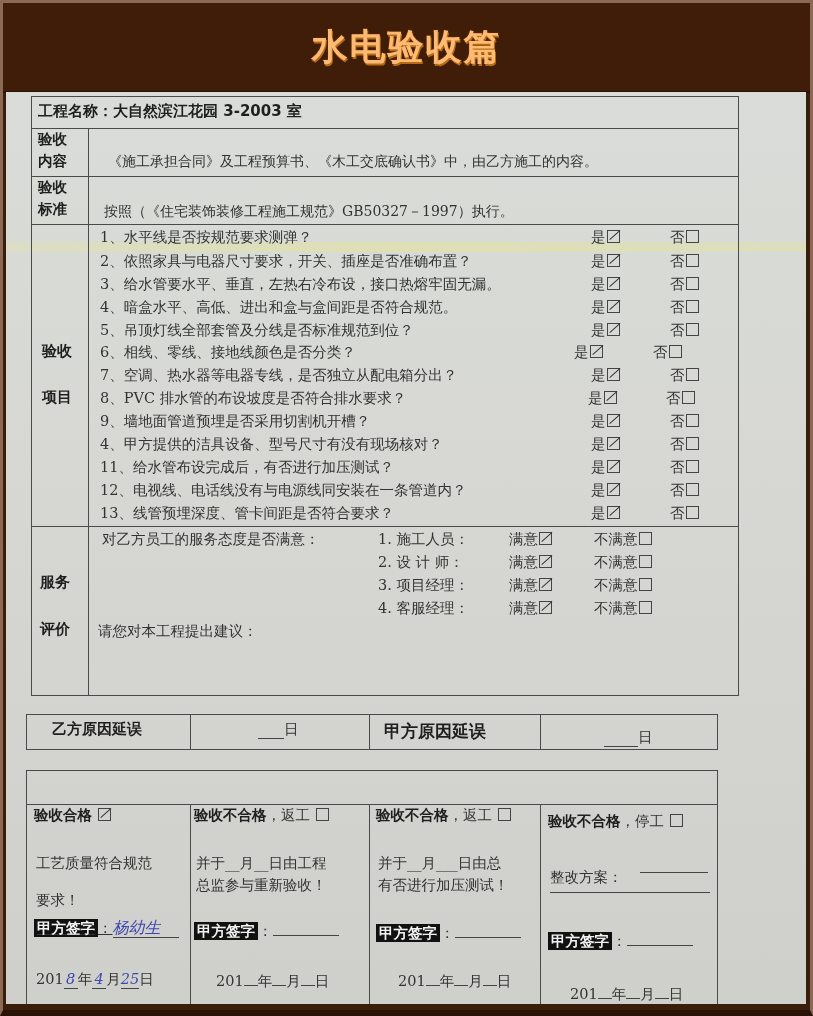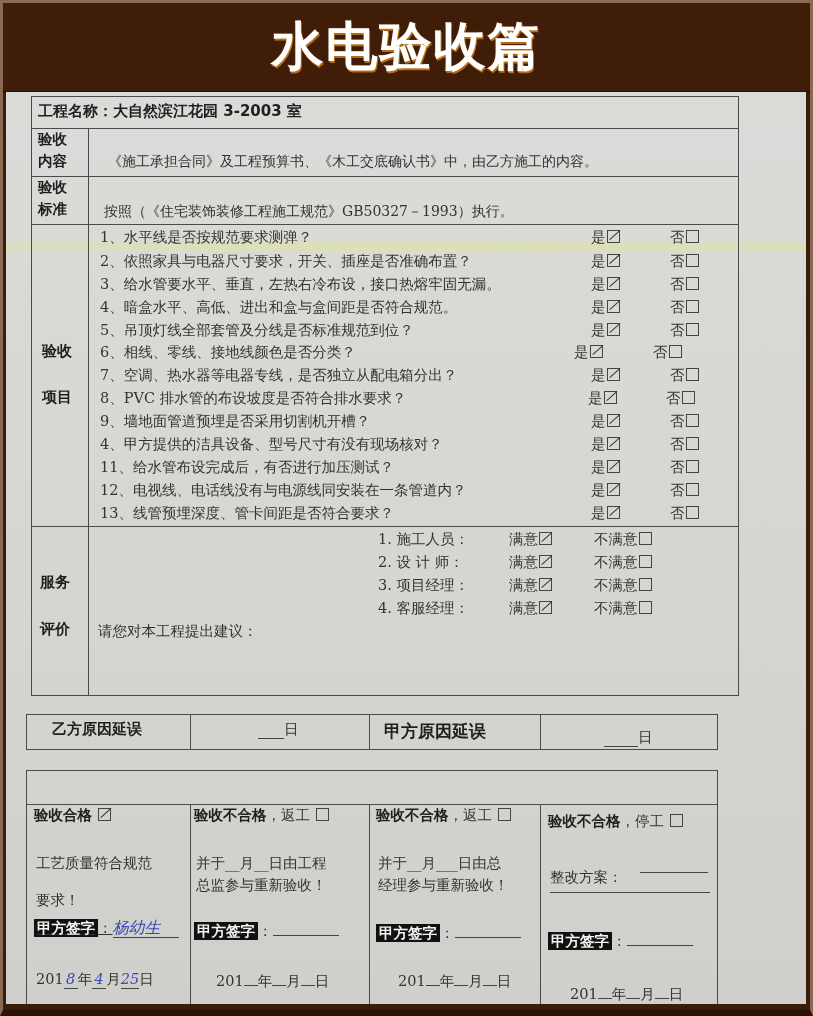--- a/index.html
+++ b/index.html
@@ -1,19 +1,19 @@
 <!DOCTYPE html>
 <html><head>
 <meta charset="utf-8">
 <style>
   html,body{margin:0;padding:0;}
   body{width:813px;height:1016px;overflow:hidden;background:#3b1d0c;font-family:"DejaVu Serif","Liberation Serif",serif;color:#2c2c2c;position:relative;}
   .frame{position:absolute;left:0;top:0;width:813px;height:1016px;box-sizing:border-box;border:3px solid #8a6a55;border-bottom:6px solid #2a1206;background:#3b1d0c;}
   .banner{position:absolute;left:3px;top:3px;width:807px;height:88px;background:#3f1d08;display:flex;align-items:center;justify-content:center;border-bottom:2px solid #2a1206;}
-  .banner-title{font-family:"DejaVu Sans","Liberation Sans",sans-serif;font-weight:bold;font-size:52px;letter-spacing:2px;color:#ffffff;text-shadow:1px 2px 0 #b66b10,0 0 2px #7a3d06;}
+  .banner-title{font-family:"DejaVu Sans","Liberation Sans",sans-serif;font-weight:bold;font-size:36px;letter-spacing:2px;color:#fdba74;text-shadow:1px 2px 0 #b66b10,0 0 2px #7a3d06;}
   .paper{position:absolute;left:6px;top:92px;width:800px;height:912px;background:linear-gradient(180deg,#d9dcd8 0%,#d7d8d3 40%,#cfd0cb 100%);overflow:hidden;}
   .yellow-streak{position:absolute;left:0;top:150px;width:800px;height:10px;background:linear-gradient(90deg,rgba(230,230,150,0.25),rgba(230,230,140,0.45),rgba(230,230,140,0.3));}
   .tbl{position:absolute;border:1.5px solid #4a4a4a;box-sizing:border-box;}
   .hline{position:absolute;height:0;border-top:1.3px solid #4a4a4a;}
   .vline{position:absolute;width:0;border-left:1.3px solid #4a4a4a;}
   .t{position:absolute;white-space:nowrap;font-size:14.5px;line-height:18px;color:#333;}
   .b{font-weight:bold;color:#1f1f1f;font-family:"DejaVu Sans","Liberation Sans",sans-serif;}
   .box{display:inline-block;width:11px;height:11px;border:1px solid #444;margin-left:1px;vertical-align:-1px;position:relative;}
   .box.checked::after{content:"";position:absolute;left:2px;top:-3px;width:14px;height:11px;border-left:0;border-bottom:1.4px solid #333;transform:rotate(-42deg);transform-origin:left bottom;}
   .hand{color:#3e46b0;font-family:"DejaVu Serif","Liberation Serif",serif;font-style:italic;}
@@ -39,32 +39,33 @@
   <div class="hline" style="left:25px;top:36px;width:708px;"></div>
   <div class="vline" style="left:82px;top:36px;height:568px;"></div>
 
   <div class="t b" style="left:32px;top:38px;">验收</div>
   <div class="t b" style="left:32px;top:60px;">内容</div>
   <div class="t" style="left:102px;top:60px;font-size:14px;">《施工承担合同》及工程预算书、《木工交底确认书》中，由乙方施工的内容。</div>
   <div class="hline" style="left:25px;top:84px;width:708px;"></div>
 
   <div class="t b" style="left:32px;top:86px;">验收</div>
   <div class="t b" style="left:32px;top:108px;">标准</div>
-  <div class="t" style="left:98px;top:110px;font-size:14px;">按照（《住宅装饰装修工程施工规范》GB50327－1993）执行。</div>
+  <div class="t" style="left:98px;top:110px;font-size:14px;">按照（《住宅装饰装修工程施工规范》GB50327－1997）执行。</div>
   <div class="hline" style="left:25px;top:132px;width:708px;"></div>
 
   <div class="t b" style="left:36px;top:250px;font-size:15px;">验收</div>
   <div class="t b" style="left:36px;top:296px;font-size:15px;">项目</div>
 
   <div id="items"></div>
 
   <div class="hline" style="left:25px;top:434px;width:708px;"></div>
 
   <div class="t b" style="left:34px;top:481px;font-size:15px;">服务</div>
   <div class="t b" style="left:34px;top:528px;font-size:15px;">评价</div>
+  <div class="t" style="left:96px;top:438px;">对乙方员工的服务态度是否满意：</div>
   <div id="service"></div>
   <div class="t" style="left:92px;top:530px;">请您对本工程提出建议：</div>
 
   <div class="tbl" style="left:20px;top:622px;width:692px;height:36px;"></div>
   <div class="vline" style="left:184px;top:622px;height:36px;"></div>
   <div class="vline" style="left:363px;top:622px;height:36px;"></div>
   <div class="vline" style="left:534px;top:622px;height:36px;"></div>
   <div class="t b" style="left:46px;top:628px;font-size:15px;">乙方原因延误</div>
   <div class="t" style="left:252px;top:628px;"><span class="uline" style="width:26px;">&nbsp;</span><span>日</span></div>
   <div class="t b" style="left:378px;top:630px;font-size:17px;">甲方原因延误</div>
@@ -158,21 +159,21 @@
     <div class="t" style="left: 30px; top: 784px; margin-top: 15px;">要求！</div>
     <div class="t" style="left: 28px; top: 827px; text-decoration: underline;"><span class="sig-tag">甲方签字</span>：<span class="uline hand" style="min-width:66px;font-size:16px;">杨幼生</span></div>
     <div class="t" style="left: 30px; top: 878px;"><span>201</span><span class="uline hand" style="min-width:14px;text-align:center;">8</span><span>年</span><span class="uline hand" style="min-width:14px;text-align:center;">4</span><span>月</span><span class="uline hand" style="min-width:14px;text-align:center;">25</span><span>日</span></div>
     <div class="t" style="left: 188px; top: 714px;"><span class="b">验收不合格</span><span>，返工</span> <span class="box"></span></div>
     <div class="t" style="left: 190px; top: 762px;">并于__月__日由工程</div>
     <div class="t" style="left: 190px; top: 784px;">总监参与重新验收！</div>
     <div class="t" style="left: 188px; top: 830px;"><span class="sig-tag">甲方签字</span>：<span class="uline hand" style="min-width:66px;font-size:16px;"></span></div>
     <div class="t" style="left: 210px; top: 880px;"><span>201</span><span class="uline hand" style="min-width:14px;text-align:center;"></span><span>年</span><span class="uline hand" style="min-width:14px;text-align:center;"></span><span>月</span><span class="uline hand" style="min-width:14px;text-align:center;"></span><span>日</span></div>
     <div class="t" style="left: 370px; top: 714px;"><span class="b">验收不合格</span><span>，返工</span> <span class="box"></span></div>
     <div class="t" style="left: 372px; top: 762px;">并于__月___日由总</div>
-    <div class="t" style="left: 372px; top: 784px;">经理参与重新验收！</div>
+    <div class="t" style="left: 372px; top: 784px;">有否进行加压测试！</div>
     <div class="t" style="left: 370px; top: 832px;"><span class="sig-tag">甲方签字</span>：<span class="uline hand" style="min-width:66px;font-size:16px;"></span></div>
     <div class="t" style="left: 392px; top: 880px;"><span>201</span><span class="uline hand" style="min-width:14px;text-align:center;"></span><span>年</span><span class="uline hand" style="min-width:14px;text-align:center;"></span><span>月</span><span class="uline hand" style="min-width:14px;text-align:center;"></span><span>日</span></div>
     <div class="t" style="left: 542px; top: 720px;"><span class="b">验收不合格</span><span>，停工</span> <span class="box"></span></div>
     <div class="t" style="left: 544px; top: 776px;">整改方案：</div>
     <span class="t uline" style="left: 634px; top: 780px; width: 68px;"></span>
     <span class="t uline" style="left: 544px; top: 800px; width: 160px;"></span>
     <div class="t" style="left: 544px; top: 784px;"></div>
     <div class="t" style="left: 542px; top: 840px;"><span class="sig-tag">甲方签字</span>：<span class="uline hand" style="min-width:66px;font-size:16px;"></span></div>
     <div class="t" style="left: 564px; top: 893px;"><span>201</span><span class="uline hand" style="min-width:14px;text-align:center;"></span><span>年</span><span class="uline hand" style="min-width:14px;text-align:center;"></span><span>月</span><span class="uline hand" style="min-width:14px;text-align:center;"></span><span>日</span></div>
   </div>

